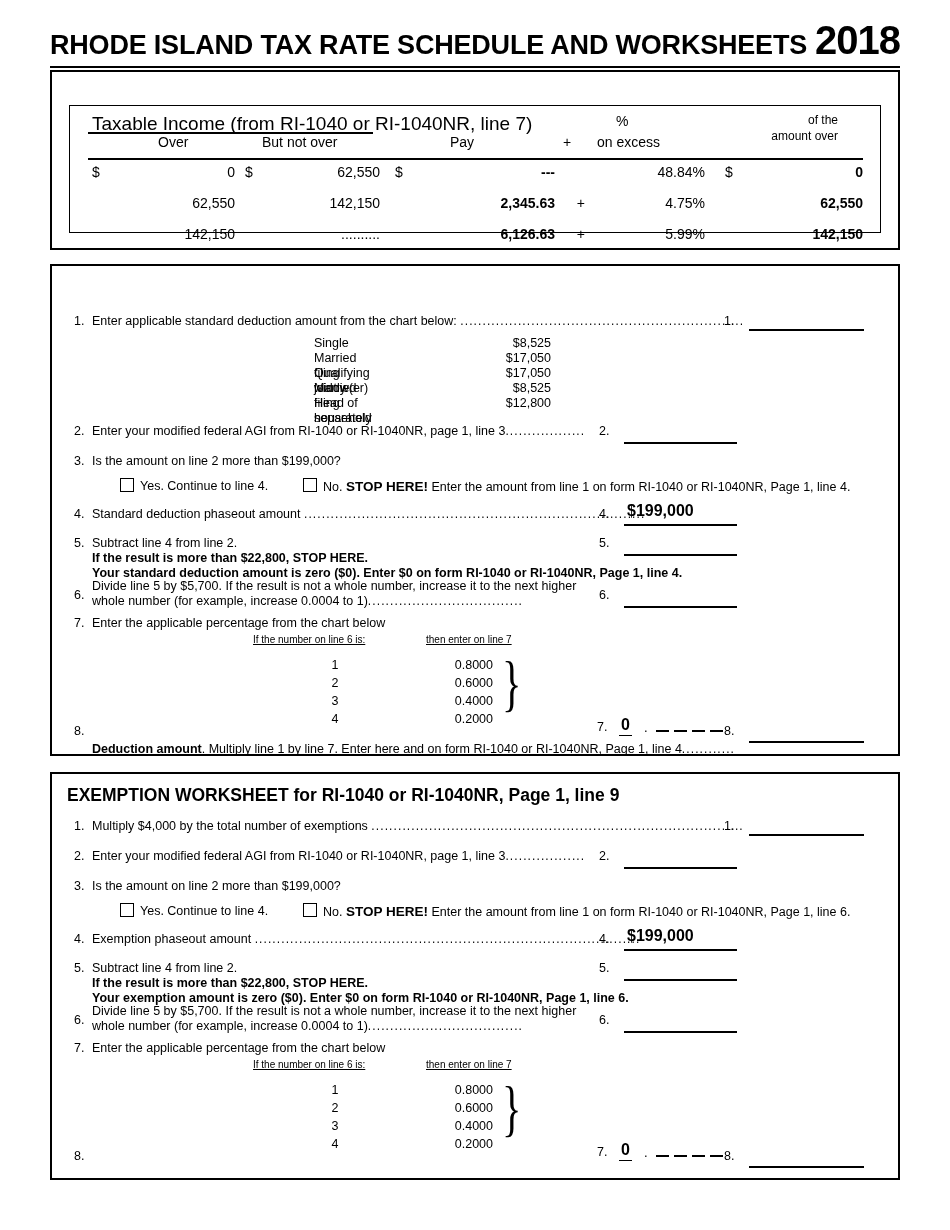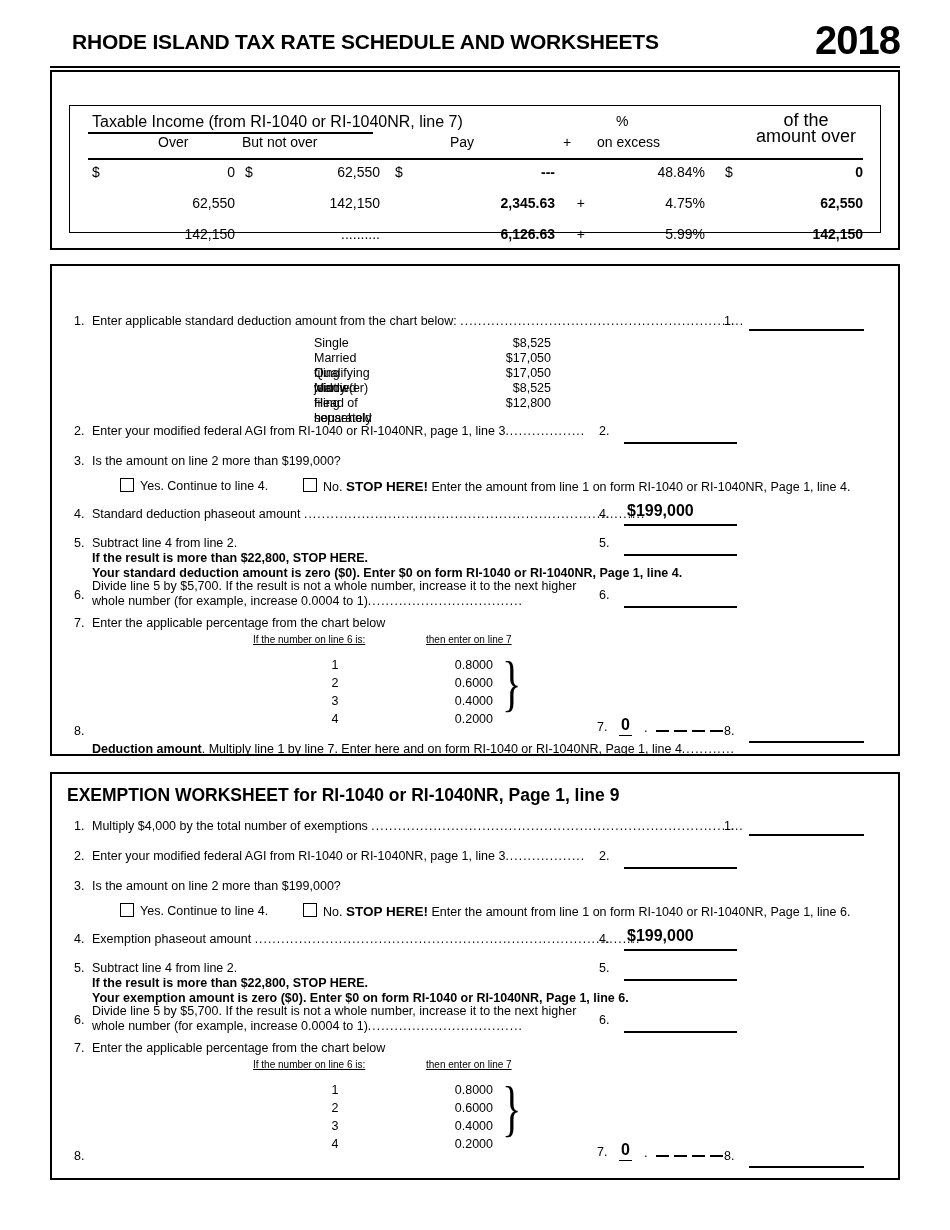--- a/index.html
+++ b/index.html
@@ -29,25 +29,24 @@
     position: absolute;
     left: 50px;
     top: 26px;
     width: 850px;
     height: 44px;
   }
   .doc-title {
     position: absolute;
     left: 0;
     top: 4px;
-    font-size: 21px;
+    font-size: 27px;
     font-weight: bold;
     letter-spacing: -0.2px;
     white-space: nowrap;
-    margin-left: 22px;
   }
   .doc-year {
     position: absolute;
     right: 0;
     top: -8px;
     font-size: 40px;
     font-weight: bold;
     letter-spacing: -1px;
   }
   .header-rule {
@@ -84,53 +83,53 @@
     top: 33px;
     width: 812px;
     height: 128px;
     border: 1.5px solid #000;
     box-sizing: border-box;
   }
   .ti-label {
     position: absolute;
     left: 22px;
     top: 7px;
-    font-size: 16px;
+    font-size: 19px;
     white-space: nowrap;
   }
   .ti-rule {
     position: absolute;
     left: 18px;
     top: 26px;
     width: 285px;
     height: 1.6px;
     background: #000;
   }
   .pct-label {
     position: absolute;
     left: 546px;
     top: 7px;
     font-size: 14px;
   }
   .ofthe-label {
     position: absolute;
-    left: 676px;
+    left: 648px;
     top: 6px;
-    font-size: 18px;
-    text-align: center;
+    font-size: 12px;
+    text-align: right;
     width: 120px;
     line-height: 16px;
   }
   .colhead {
     position: absolute;
     top: 28px;
     font-size: 14px;
   }
   .ch-over { left: 88px; }
-  .ch-butnot { left: 172px; }
+  .ch-butnot { left: 192px; }
   .ch-pay { left: 380px; }
   .ch-plus { left: 493px; }
   .ch-excess { left: 527px; }
 
   .head-rule {
     position: absolute;
     left: 18px;
     top: 52px;
     width: 775px;
     height: 1.8px;

